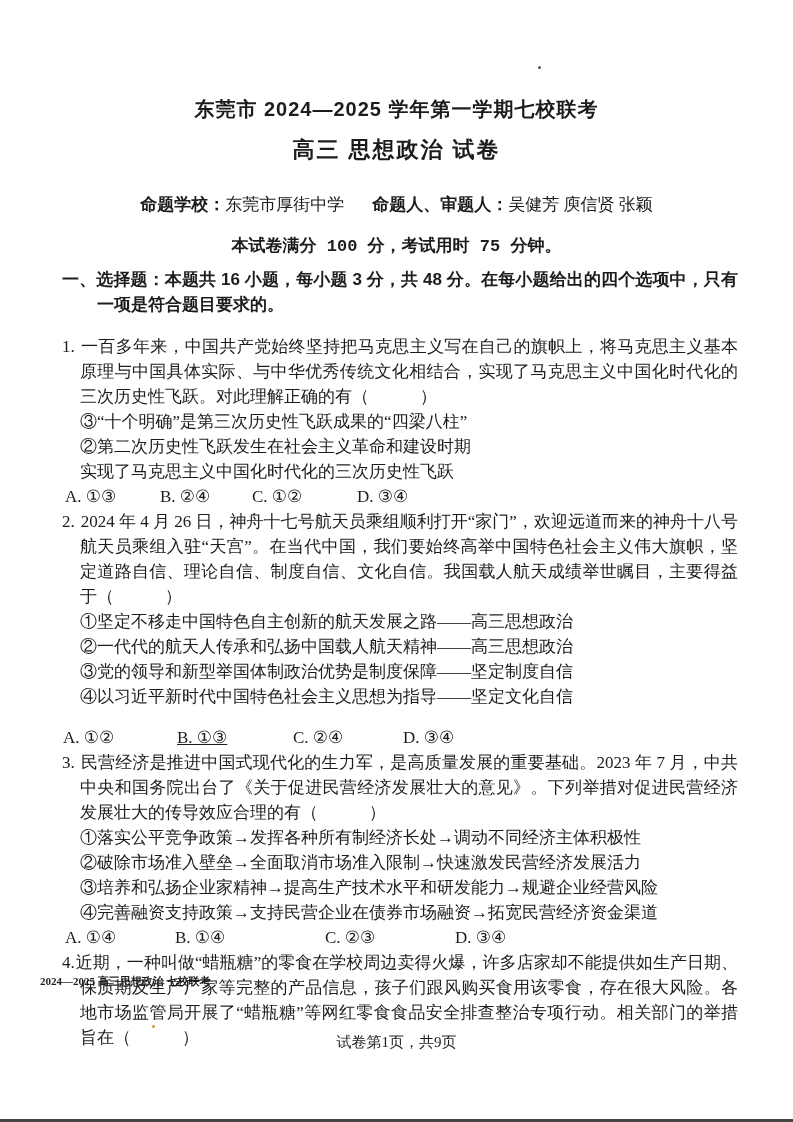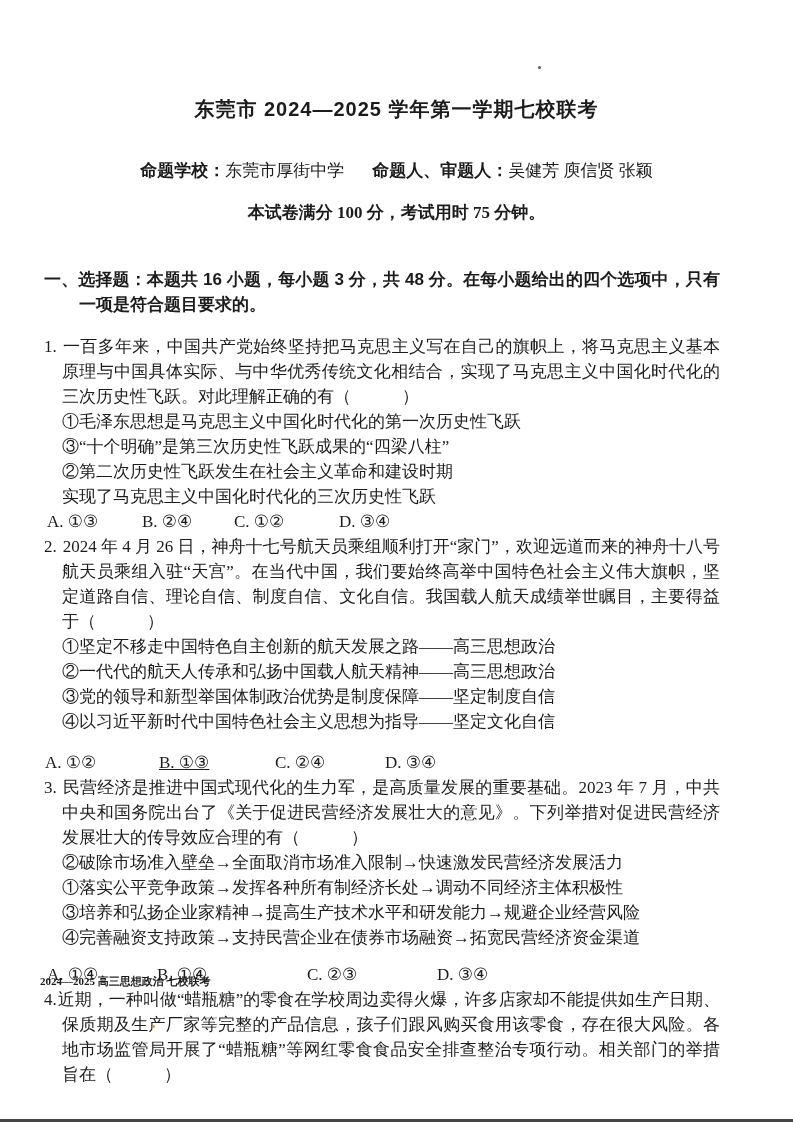--- a/index.html
+++ b/index.html
@@ -24,40 +24,40 @@
   .paper-title {
     margin: 14px 0 0 0;
     text-align: center;
     font-family: "Liberation Sans", "DejaVu Sans", sans-serif;
     font-weight: bold;
     font-size: 22px;
     line-height: 28px;
     letter-spacing: 2px;
   }
   .meta-line {
-    margin-top: 36px;
+    margin-top: 28px;
     text-align: center;
     font-size: 17px;
     line-height: 25px;
   }
   .meta-line .lbl {
     font-family: "Liberation Sans", "DejaVu Sans", sans-serif;
     font-weight: bold;
   }
   .meta-line .gap { display: inline-block; width: 28px; }
   .score-line {
     text-align: center;
-    font-family: Liberation Serif, serif;
+    font-family: Liberation Mono, monospace;
     font-weight: bold;
     font-size: 17px;
     line-height: 25px;
   }
   .body-col {
     position: absolute;
-    left: 44px;
+    left: 62px;
     width: 676px;
     top: 250px;
     font-size: 17px;
     line-height: 25px;
   }
   .sec-heading {
     font-family: "Liberation Sans", "DejaVu Sans", sans-serif;
     font-weight: bold;
     padding-left: 35px;
     text-indent: -35px;
@@ -76,21 +76,21 @@
   .answers { margin-left: 3px; white-space: nowrap; }
   .answers .ans { display: inline-block; }
   .answers.q1 .a1 { width: 95px; }
   .answers.q1 .a2 { width: 92px; }
   .answers.q1 .a3 { width: 105px; font-family: Liberation Serif, serif; }
   .answers.q2 { margin-left: 1px; }
   .answers.q2 .a1 { width: 114px; margin-top: 16px; }
   .answers.q2 .a2 { width: 116px; text-decoration: underline; }
   .answers.q2 .a3 { width: 110px; }
   .answers.q3 .a1 { width: 110px; }
-  .answers.q3 .a2 { width: 150px; margin-top: 12px; }
+  .answers.q3 .a2 { width: 150px; }
   .answers.q3 .a3 { width: 130px; }
   .footer-left {
     position: absolute;
     left: 40px;
     top: 974px;
     font-size: 11px;
     font-weight: bold;
     line-height: 14px;
   }
   .footer-center {
@@ -130,32 +130,32 @@
   }
 </style>
 </head>
 <body>
 
 <div class="page">
 
   <div class="ink-dot-top"></div>
 
   <h1 class="exam-title">东莞市 2024—2025 学年第一学期七校联考</h1>
+  <h2 class="paper-title">高三 思想政治 试卷</h2>
 
   <p class="meta-line"><span class="lbl">命题学校：</span><span>东莞市厚街中学</span><span class="gap"></span><span class="lbl">命题人、审题人：</span><span>吴健芳 庾信贤 张颖</span></p>
 
   <p class="score-line">本试卷满分 100 分，考试用时 75 分钟。</p>
 
   <div class="body-col">
 
     <p class="sec-heading">一、选择题：本题共 16 小题，每小题 3 分，共 48 分。在每小题给出的四个选项中，只有一项是符合题目要求的。</p>
 
     <section class="question">
       <p class="stem"><span class="qnum">1.</span><span>一百多年来，中国共产党始终坚持把马克思主义写在自己的旗帜上，将马克思主义基本原理与中国具体实际、与中华优秀传统文化相结合，实现了马克思主义中国化时代化的三次历史性飞跃。对此理解正确的有（　　　）</span></p>
-      <div class="opt">①毛泽东思想是马克思主义中国化时代化的第一次历史性飞跃</div>
       <div class="opt">③“十个明确”是第三次历史性飞跃成果的“四梁八柱”</div>
       <div class="opt">②第二次历史性飞跃发生在社会主义革命和建设时期</div>
       <div class="opt">实现了马克思主义中国化时代化的三次历史性飞跃</div>
       <div class="answers q1">
         <span class="ans a1">A. ①③</span><span class="ans a2">B. ②④</span><span class="ans a3">C. ①②</span><span class="ans a4">D. ③④</span>
       </div>
     </section>
 
     <section class="question">
       <p class="stem"><span class="qnum">2.</span><span>2024 年 4 月 26 日，神舟十七号航天员乘组顺利打开“家门”，欢迎远道而来的神舟十八号航天员乘组入驻“天宫”。在当代中国，我们要始终高举中国特色社会主义伟大旗帜，坚定道路自信、理论自信、制度自信、文化自信。我国载人航天成绩举世瞩目，主要得益于（　　　）</span></p>
@@ -163,34 +163,35 @@
       <div class="opt">②一代代的航天人传承和弘扬中国载人航天精神——高三思想政治</div>
       <div class="opt">③党的领导和新型举国体制政治优势是制度保障——坚定制度自信</div>
       <div class="opt">④以习近平新时代中国特色社会主义思想为指导——坚定文化自信</div>
       <div class="answers q2">
         <span class="ans a1">A. ①②</span><span class="ans a2">B. ①③</span><span class="ans a3">C. ②④</span><span class="ans a4">D. ③④</span>
       </div>
     </section>
 
     <section class="question">
       <p class="stem"><span class="qnum">3.</span><span>民营经济是推进中国式现代化的生力军，是高质量发展的重要基础。2023 年 7 月，中共中央和国务院出台了《关于促进民营经济发展壮大的意见》。下列举措对促进民营经济发展壮大的传导效应合理的有（　　　）</span></p>
+      <div class="opt">①落实公平竞争政策→发挥各种所有制经济长处→调动不同经济主体积极性</div>
       <div class="opt">②破除市场准入壁垒→全面取消市场准入限制→快速激发民营经济发展活力</div>
-      <div class="opt">①落实公平竞争政策→发挥各种所有制经济长处→调动不同经济主体积极性</div>
       <div class="opt">③培养和弘扬企业家精神→提高生产技术水平和研发能力→规避企业经营风险</div>
       <div class="opt">④完善融资支持政策→支持民营企业在债券市场融资→拓宽民营经济资金渠道</div>
       <div class="answers q3">
         <span class="ans a1">A. ①④</span><span class="ans a2">B. ①④</span><span class="ans a3">C. ②③</span><span class="ans a4">D. ③④</span>
       </div>
     </section>
 
     <section class="question tight">
       <p class="stem"><span class="qnum">4.</span><span>近期，一种叫做“蜡瓶糖”的零食在学校周边卖得火爆，许多店家却不能提供如生产日期、保质期及生产厂家等完整的产品信息，孩子们跟风购买食用该零食，存在很大风险。各地市场监管局开展了“蜡瓶糖”等网红零食食品安全排查整治专项行动。相关部门的举措旨在（　　　）</span></p>
     </section>
 
   </div>
 
   <div class="ink-dot-footer"></div>
 
   <div class="footer-left">2024—2025 高三思想政治 七校联考</div>
+  <div class="footer-center">试卷第1页，共9页</div>
 
   <div class="bottom-bar"></div>
 
 </div>
 
 </body></html>

